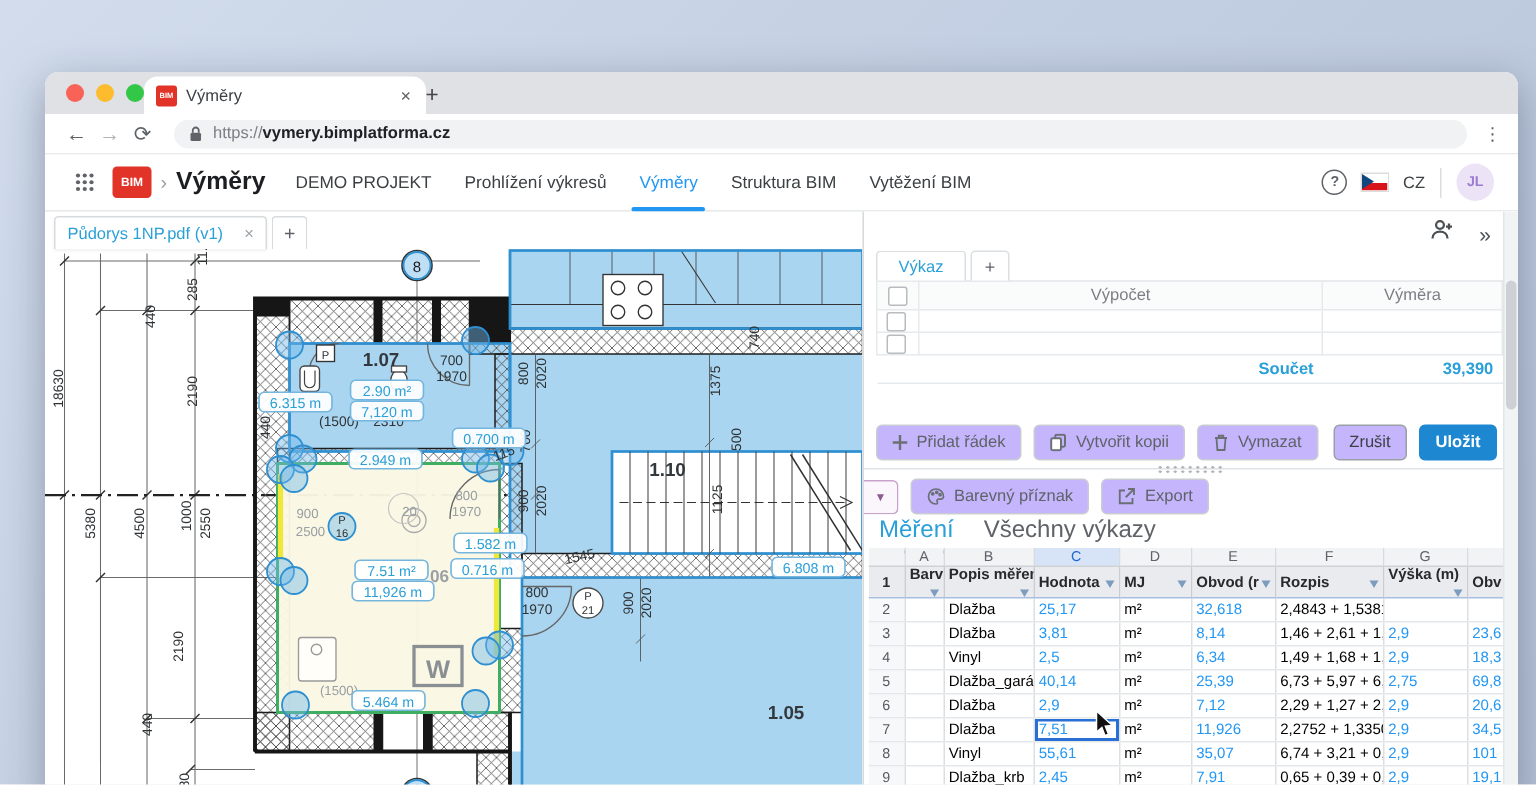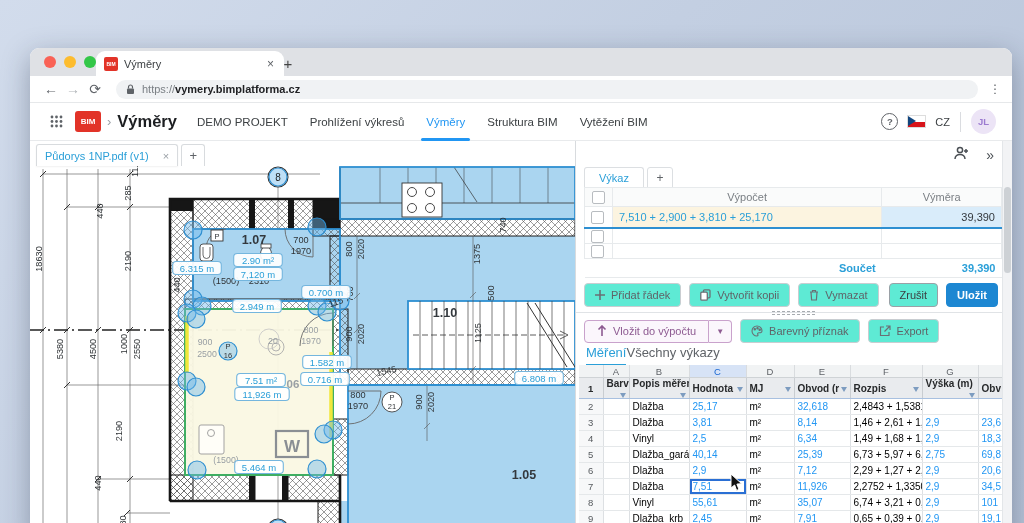--- a/index.html
+++ b/index.html
@@ -78,32 +78,32 @@
   .vykaz-table col.c-area{width:120px;}
   tr.vrow1{border-bottom:2px solid #2e8fd1;}
   tr.vrow1 td{height:20px;}
   td.expr{background:#fcf4e0;color:#2a9fd8;}
   td.area{background:#d9ecfa;color:#33383d;text-align:right;}
   .cb{display:inline-block;width:11px;height:11px;border:1px solid #b8bcc0;border-radius:2px;background:#fff;vertical-align:middle;}
   tr.vsum td{height:18px;border-left:none;border-right:none;text-align:right;}
   td.sum-label{color:#2a9fd8;text-align:right;font-weight:bold;}
   td.sum-val{color:#2a9fd8;text-align:right;font-weight:bold;}
   .vykaz-actions{position:absolute;left:8px;right:14px;top:142px;display:flex;gap:8px;align-items:center;}
-  .btn{height:24px;background:#5eead4;border:1px solid #c9cdd1;border-radius:4px;display:inline-flex;align-items:center;
+  .btn{height:24px;background:#c4b5fd;border:1px solid #c9cdd1;border-radius:4px;display:inline-flex;align-items:center;
        gap:6px;padding:0 10px;font-size:11px;color:#5f6368;box-sizing:border-box;}
   .btn.strong{border-color:#9aa0a6;color:#3c4043;margin-left:auto;}
   .btn.primary{background:#1d87d2;border-color:#1d87d2;color:#fff;font-weight:bold;}
   .hdivider{position:absolute;left:0;right:0;top:171px;border-top:1px solid #e0e3e6;}
   .draghandle{position:absolute;left:50%;top:-3px;width:46px;height:6px;margin-left:-23px;
       background-image:radial-gradient(#a7abaf 1px,transparent 1.2px);background-size:5px 3px;}
   .toolbar2{position:absolute;left:8px;top:178px;display:flex;gap:8px;align-items:center;}
   .btn.purple{border:1px solid #c9a2cc;background:#fbf6fc;color:#8d5a91;border-radius:4px 0 0 4px;padding:0 12px;height:23px;}
   .btn.purple-dd{border:1px solid #c9a2cc;border-left:none;background:#fbf6fc;color:#8d5a91;border-radius:0 4px 4px 0;
        height:23px;padding:0 7px;font-size:8px;}
-  .sheet-tabs{position:absolute;left:10px;top:204px;display:flex;font-size:13px;color:#5f6368;}
+  .sheet-tabs{position:absolute;left:10px;top:204px;display:flex;gap:20px;font-size:16px;color:#5f6368;}
   .stab{padding-bottom:4px;}
   .stab.active{color:#2a9fd8;border-bottom:2px solid #2a9fd8;}
   .sheet-wrap{position:absolute;left:3px;right:9px;top:224px;bottom:0;overflow:hidden;}
   table.sheet{border-collapse:collapse;table-layout:fixed;width:439px;font-size:10px;}
   table.sheet td{padding:0 3px;height:15px;white-space:nowrap;overflow:hidden;border-right:1px solid #dde0e3;border-bottom:1px solid #e5e8ea;}
   tr.letters td{height:12px;background:#f1f3f4;color:#5f6368;font-size:9.5px;text-align:center;border-right:1px solid #d9dcdf;border-bottom:1px solid #cfd3d6;padding:0;}
   tr.letters td.colactive{background:#d7e3f6;color:#1967d2;}
   tr.shead td{background:#e9ebee;font-weight:bold;color:#27292b;border-top:1.4px solid #a8c0e0;border-bottom:1.4px solid #a8c0e0;border-right:1px solid #c9cdd1;}
   td.rn{background:#f7f8f9;color:#55595d;text-align:center;font-size:9.5px;border-right:1px solid #cfd3d6;}
   td.num{color:#2196f3;}
@@ -471,25 +471,20 @@
               <col class="c-cb">
               <col class="c-expr">
               <col class="c-area">
             </colgroup>
           <tbody>
               <tr class="vhead">
             <td><span class="cb"></span></td>
             <td>Výpočet</td>
             <td>Výměra</td>
           </tr>
-          <tr class="vrow1">
-            <td><span class="cb"></span></td>
-            <td class="expr">7,510 + 2,900 + 3,810 + 25,170</td>
-            <td class="area">39,390</td>
-          </tr>
           <tr>
             <td><span class="cb"></span></td>
             <td></td>
                 <td></td>
           </tr>
           <tr>
             <td><span class="cb"></span></td>
             <td></td>
                 <td></td>
           </tr>
@@ -523,26 +518,20 @@
           </span>
           <span class="btn strong">Zrušit</span>
           <span class="btn primary">Uložit</span>
         </div>
 
         <div class="hdivider">
             <span class="draghandle"></span>
           </div>
 
         <div class="toolbar2">
-          <span class="btn purple">
-            <svg width="10" height="12" viewBox="0 0 10 12" fill="none" stroke="#8d5a91" stroke-width="1.6">
-                <path d="M5 11V1M1.5 4.5L5 1l3.5 3.5"></path>
-              </svg>
-            <span>Vložit do výpočtu</span>
-          </span>
           <span class="btn purple-dd" style="margin-left:-8px;">▼</span>
           <span class="btn">
             <svg width="12" height="12" viewBox="0 0 12 12" fill="none" stroke="#6a6f74" stroke-width="1.1">
               <path d="M6 1a5 5 0 1 0 0 10c1 0 1.2-.8.8-1.5-.5-.9 0-1.8 1.2-1.8H9.5A1.8 1.8 0 0 0 11 6 5 5 0 0 0 6 1z"></path>
               <circle cx="3.8" cy="4.2" r="0.7" fill="#6a6f74"></circle>
                 <circle cx="6.5" cy="3.2" r="0.7" fill="#6a6f74"></circle>
                 <circle cx="8.7" cy="4.8" r="0.7" fill="#6a6f74"></circle>
             </svg>
             <span>Barevný příznak</span>
           </span>

